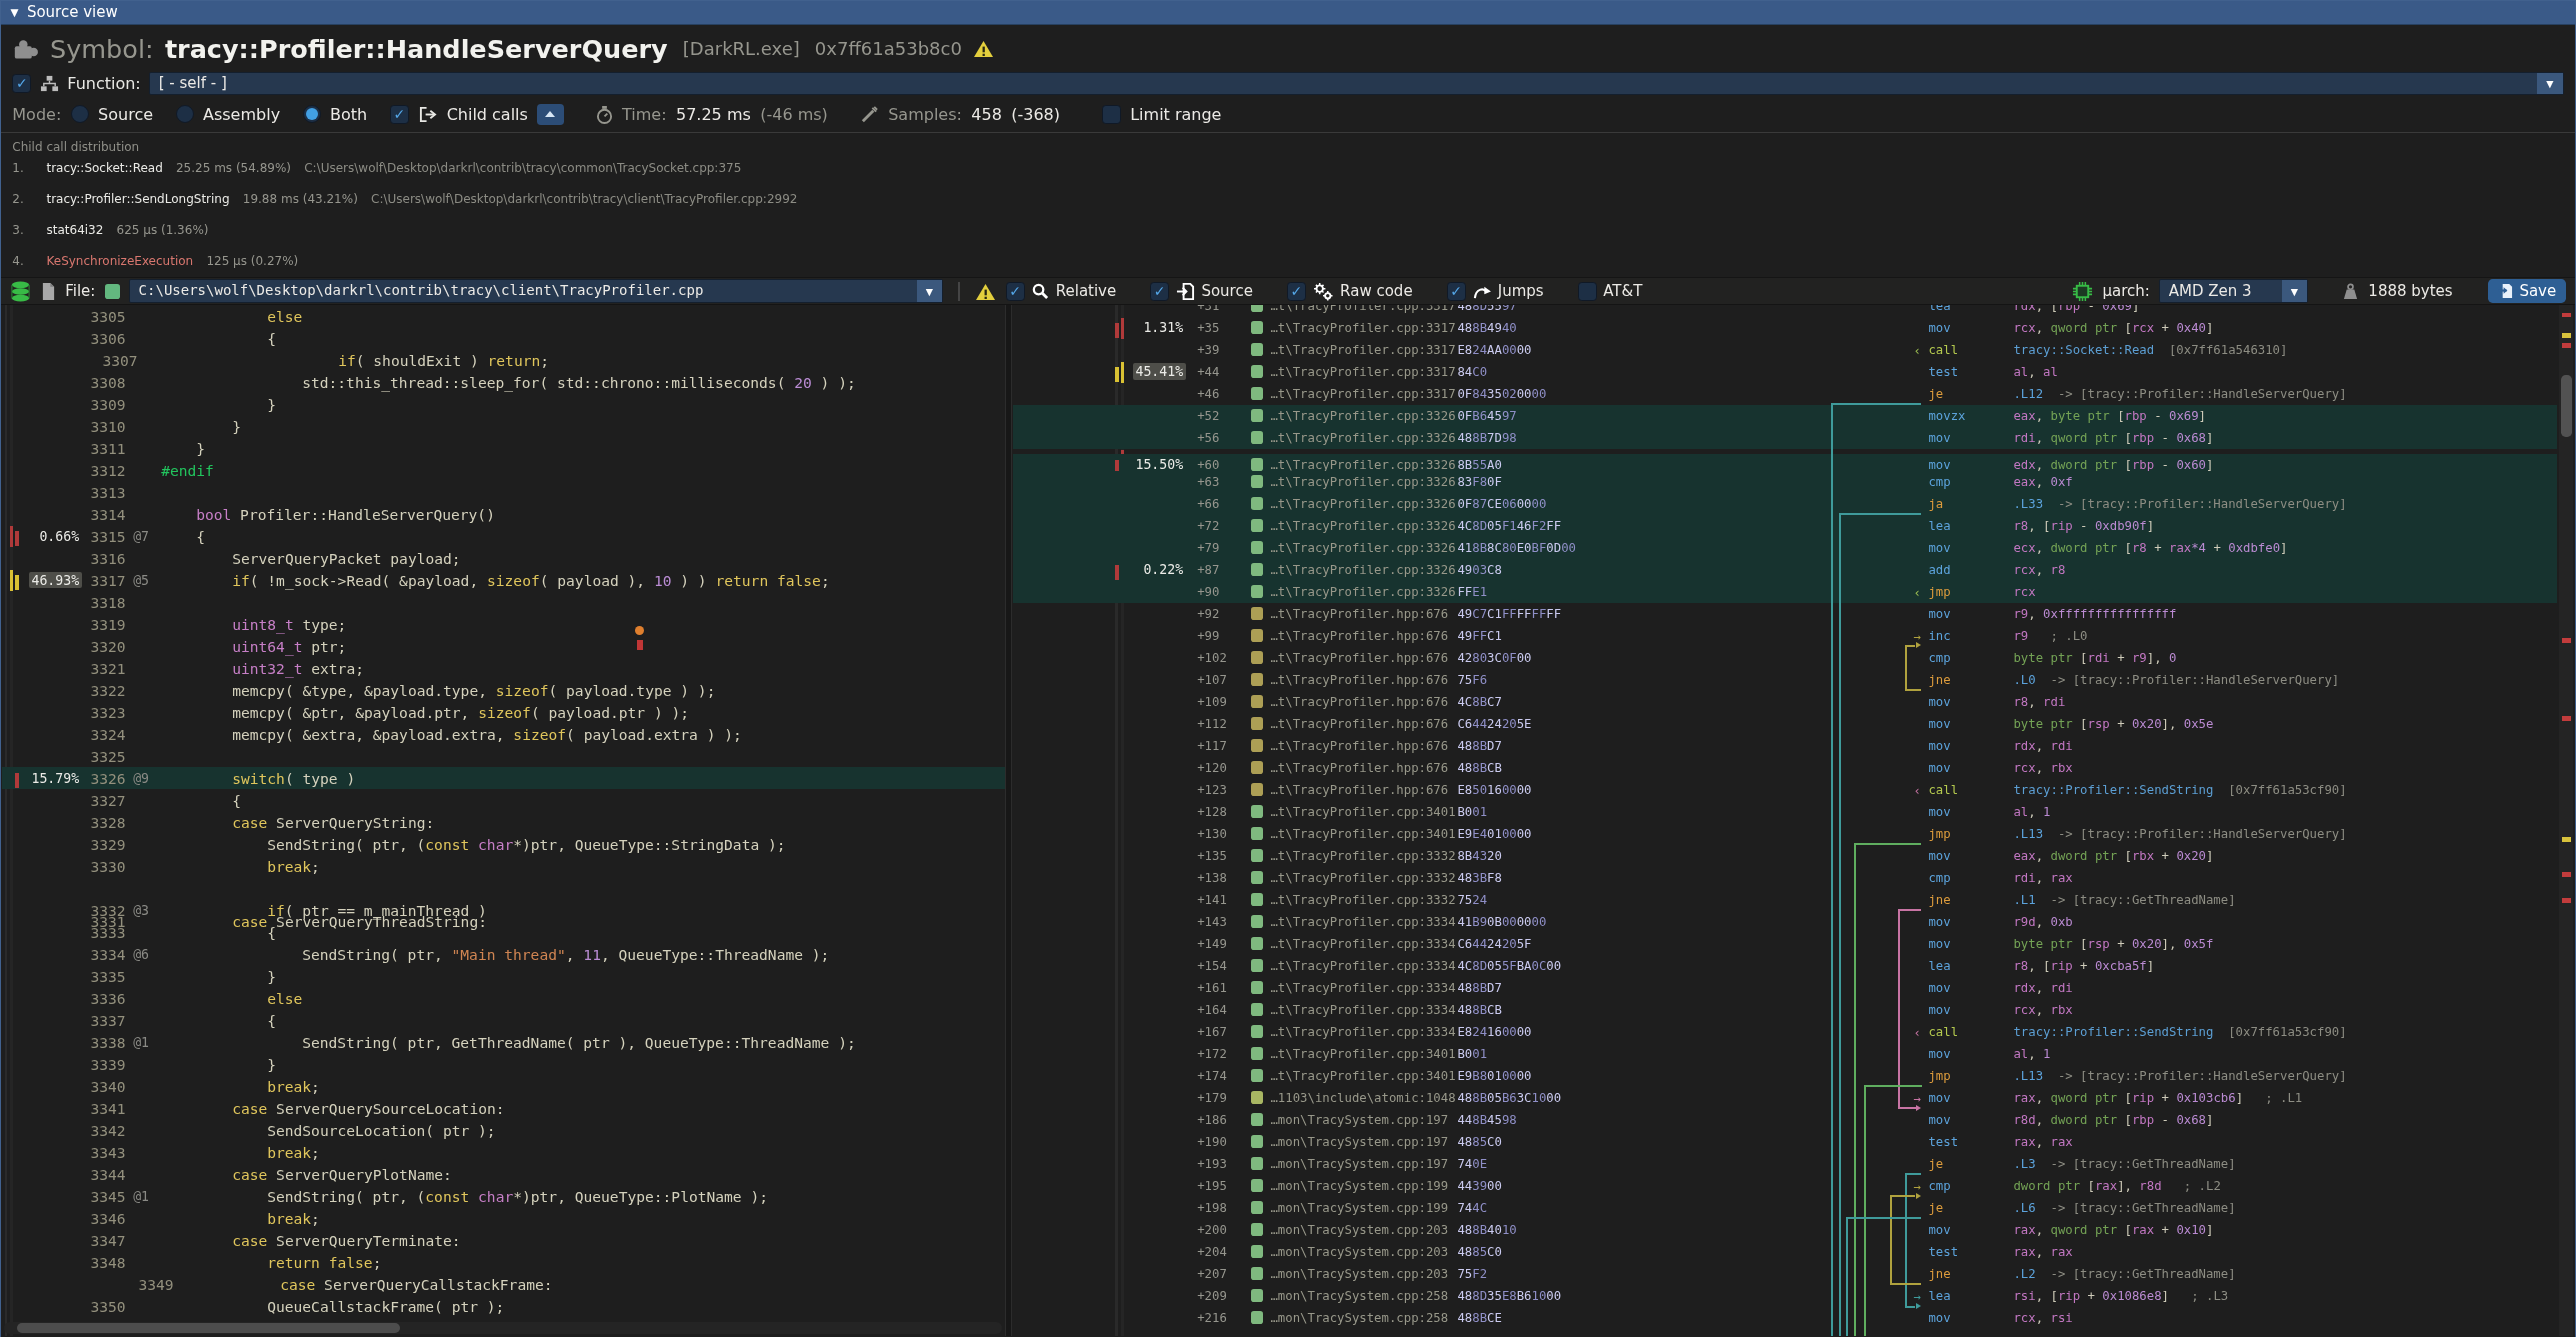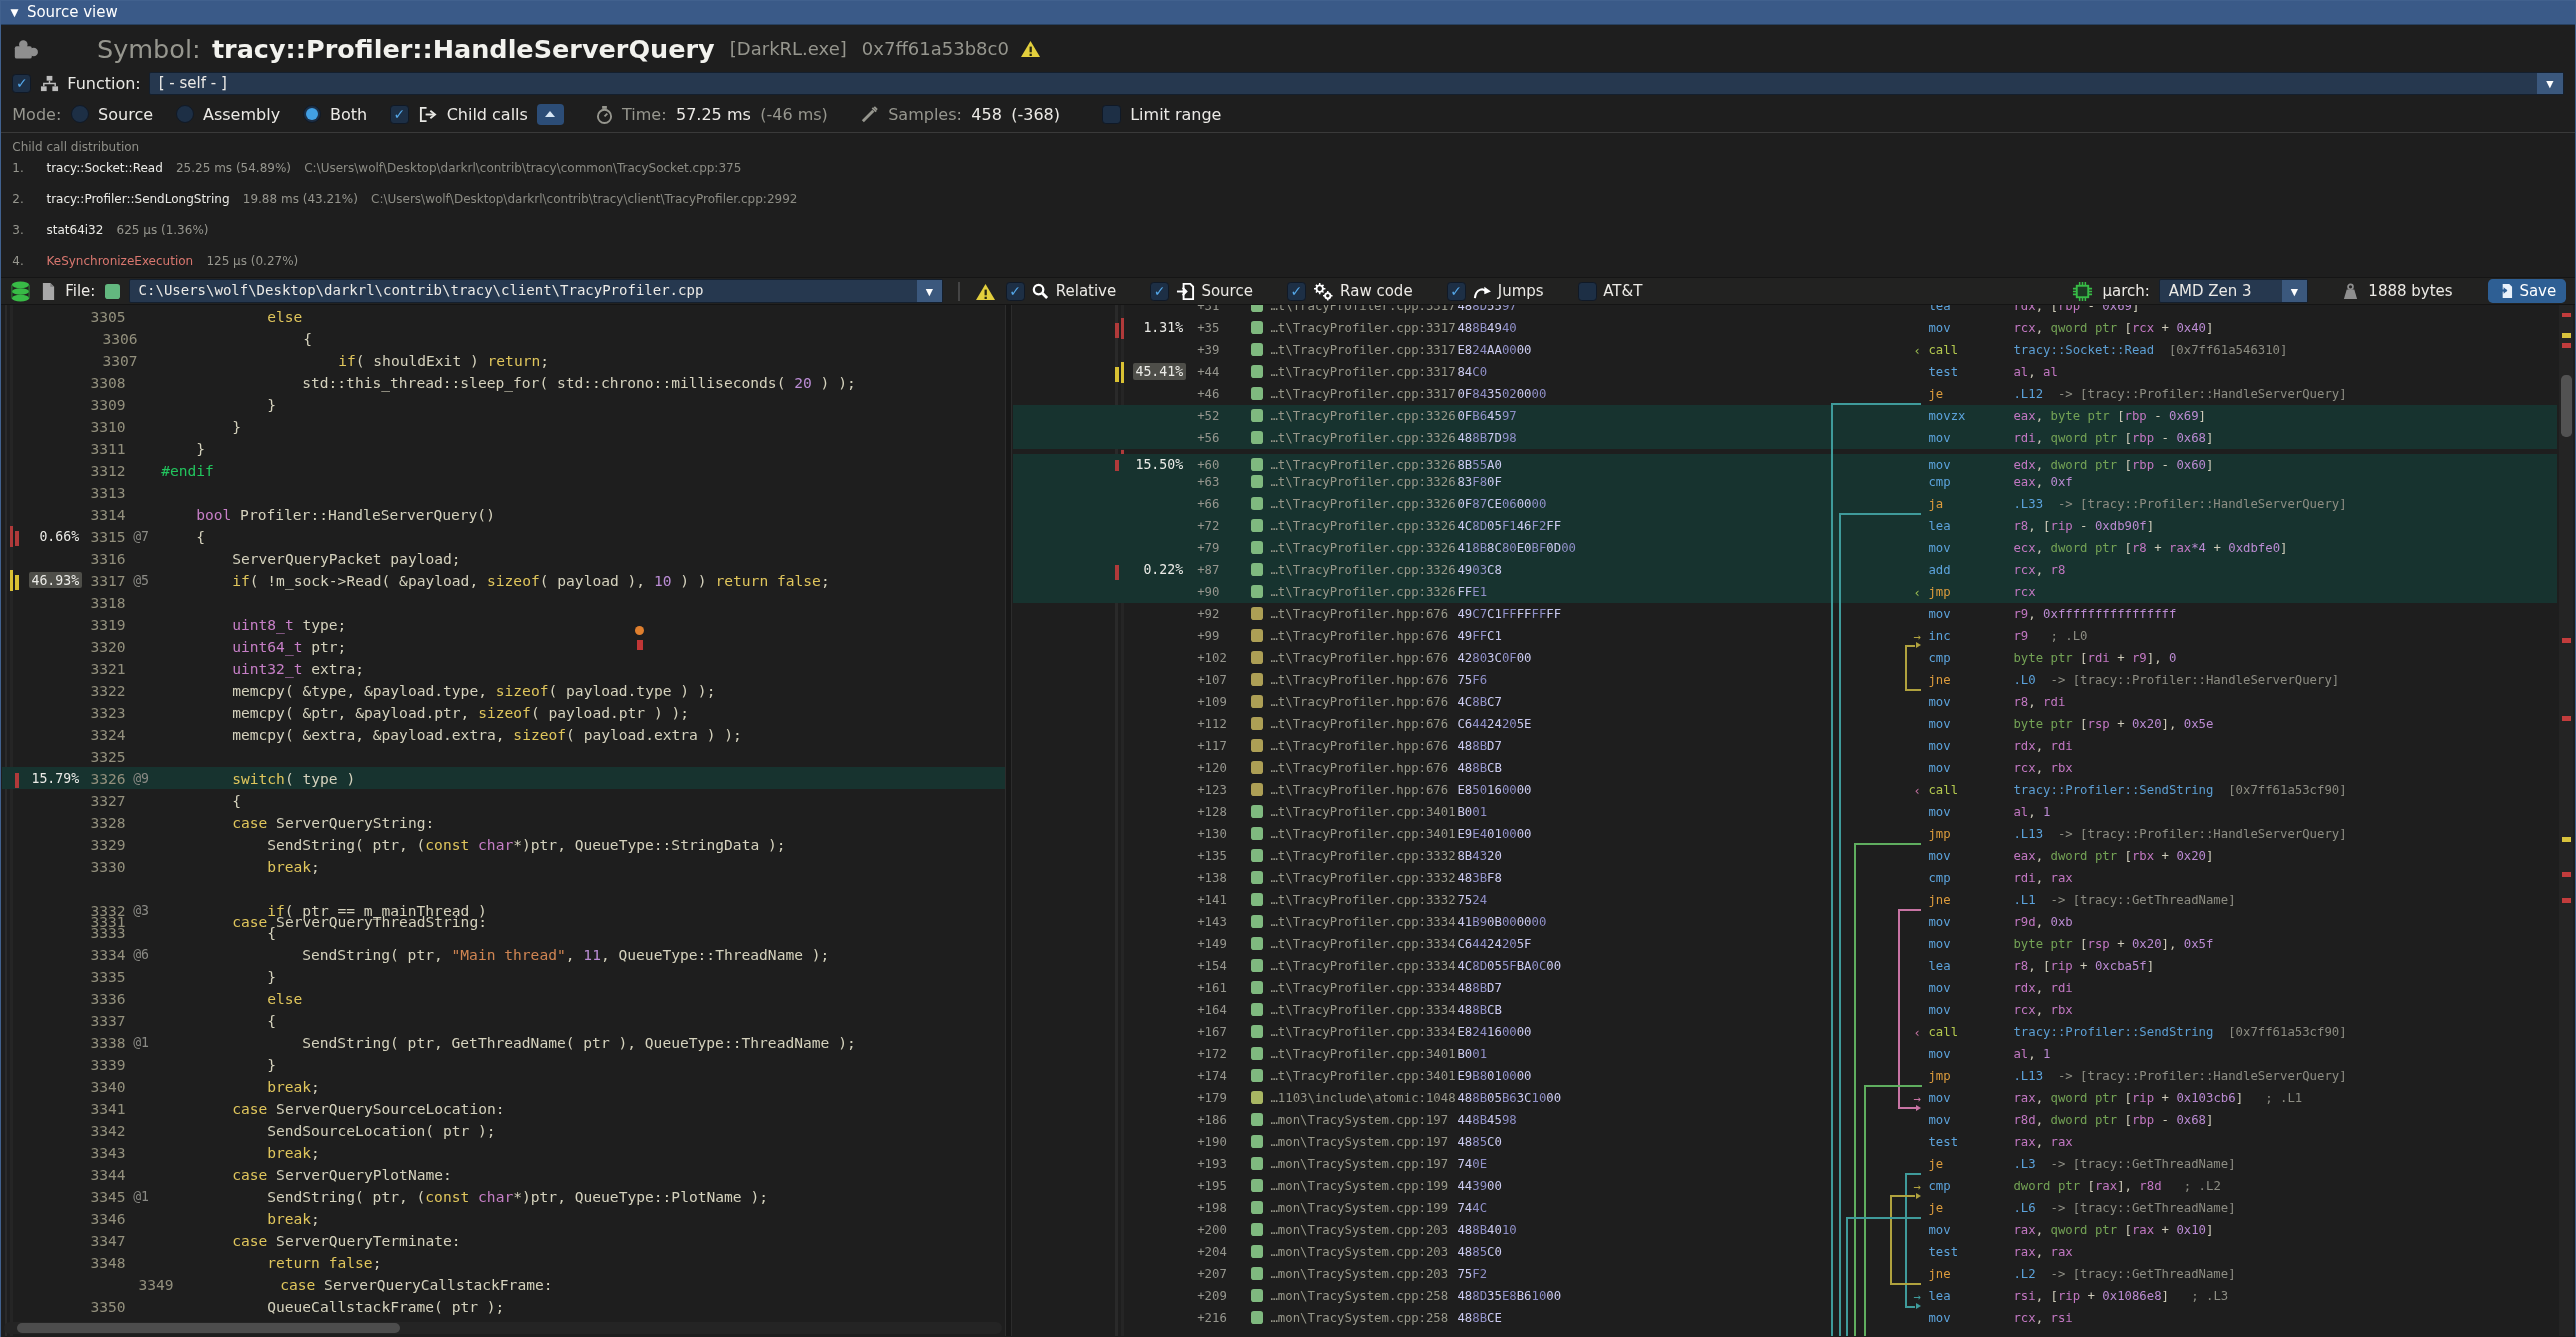--- a/index.html
+++ b/index.html
@@ -3,21 +3,21 @@
 <meta charset="utf-8">
 <style>
   html,body{margin:0;padding:0;background:#000;}
   *{box-sizing:border-box;}
   .window{position:relative;width:2576px;height:1338px;background:#1e1e1e;border:0.9px solid #41618e;
     font-family:"DejaVu Sans",sans-serif;color:#e4e4e0;overflow:hidden;}
   .titlebar{height:23.6px;background:#3a5a88;display:flex;align-items:center;gap:8.5px;padding:0 9.4px;
     font-size:15px;color:#fff;border-bottom:0.9px solid #27405f;}
   .titlebar .tri{font-size:10.4px;}
   .symbolrow{display:flex;align-items:center;gap:11.3px;padding:9.4px 11.3px 3.8px 11.3px;}
-  .symlabel{color:#96968e;font-size:25.5px;margin-left:47px;}
+  .symlabel{color:#96968e;font-size:25.5px;}
   .symname{color:#f2f2ee;font-size:25.5px;font-weight:600;}
   .symmod,.symaddr{color:#96968e;font-size:18px;margin-left:3.8px;}
   .fnrow{display:flex;align-items:center;gap:8.5px;padding:3.8px 11.3px;}
   .fnlabel{font-size:16px;color:#e9e9e5;}
   .combo{display:flex;align-items:stretch;background:#26384f;border:0.9px solid #141f2d;border-radius:1.9px;height:23.6px;}
   .combo .val{padding:1.9px 8.5px;font-size:15px;color:#eceae6;white-space:nowrap;}
   .combo .arr{width:25.5px;background:#3b587d;color:#fff;font-size:9.4px;display:flex;align-items:center;justify-content:center;margin-left:auto;}
   .fncombo{flex:1;}
   .moderow{display:flex;align-items:center;gap:9.4px;padding:4.7px 11.3px 7.6px 11.3px;border-bottom:0.9px solid #3a3a3a;font-size:16px;}
   .graylab{color:#96968e;}
@@ -354,21 +354,21 @@
     <div class="srcpane">
       <div class="gutter"></div>
       <div class="gutter2"></div>
       <div id="srcrows">
           <div class="srow" style="top: 0px;">
             <span class="spct"></span>
             <span class="snum">3305</span>
             <span class="sanno"></span>
             <span class="scode" style="padding-left: 106px;"><span class="s-k">else</span></span>
           </div>
-          <div class="srow" style="top: 22px; gap: 12px;">
+          <div class="srow" style="top: 22px;">
             <span class="spct"></span>
             <span class="snum">3306</span>
             <span class="sanno"></span>
             <span class="scode" style="padding-left: 106px;"><span class="s-p">{</span></span>
           </div>
           <div class="srow" style="top: 44px; gap: 12px;">
             <span class="spct"></span>
             <span class="snum">3307</span>
             <span class="sanno"></span>
             <span class="scode" style="padding-left: 141px;"><span class="s-k">if</span><span class="s-p">( shouldExit ) </span><span class="s-k">return</span><span class="s-p">;</span></span>

